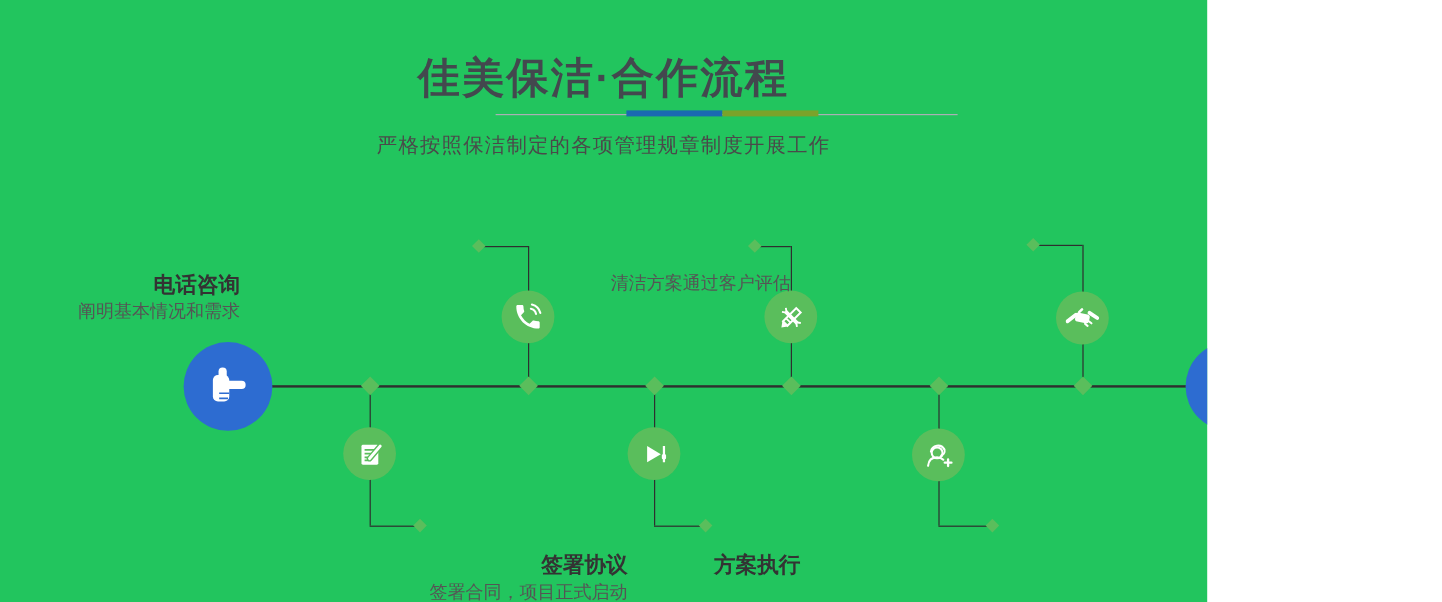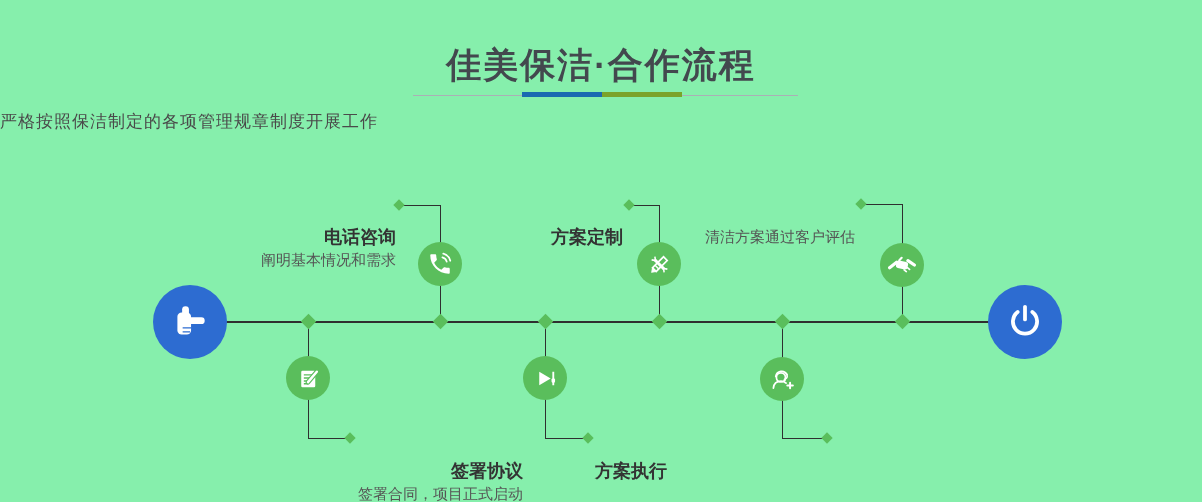--- a/index.html
+++ b/index.html
@@ -1,29 +1,29 @@
 <!DOCTYPE html>
 <html><head>
 <meta charset="utf-8">
 <style>
   html,body{margin:0;padding:0;background:#fff;}
   #stage{
-    position:relative;width:1202px;height:502px;background:#86efac;overflow:hidden;
+    position:relative;width:1006px;height:502px;background:#22c55e;overflow:hidden;
     font-family:"Liberation Sans","DejaVu Sans",sans-serif;
   }
   
   #page-title{
     position:absolute;top:42px;left:0;width:100%;text-align:center;
     font-size:35px;font-weight:bold;color:#43484e;letter-spacing:2px;
   }
   #title-underline-thin{position:absolute;top:95px;left:413px;width:385px;height:1px;background:#aab0b5;}
   #title-underline-thick{position:absolute;top:92px;left:522px;width:160px;height:5px;display:flex;}
   #title-underline-thick .half{width:80px;height:5px;}
   #page-subtitle{
-    position:absolute;top:110px;left:0;width:100%;
+    position:absolute;top:110px;left:0;width:100%;text-align:center;
     font-size:17px;color:#4a4a4a;letter-spacing:1px;
   }
   
   .hline,.vline{position:absolute;background:#2f2f2f;}
   #timeline{left:196px;top:321px;width:802px;height:2px;}
   .vline{width:1px;}
   .hline{height:1px;}
   #vl-phone {left:440px;top:205px;height:117px;}
   #vl-design{left:659px;top:205px;height:117px;}
   #vl-hand  {left:902px;top:204px;height:118px;}
@@ -191,21 +191,20 @@
         <path d="M20.5 16.5 v5.2 M17.9 19.1 h5.2" stroke="#fff" stroke-width="1.8" stroke-linecap="round"></path>
       </svg>
     </span>
   </div>
 
   <div id="lbl-phone" class="step-label align-r">
     <div class="t">电话咨询</div>
     <div class="d">阐明基本情况和需求</div>
   </div>
   <div id="lbl-design" class="step-label align-r">
-    <div class="t">方案定制</div>
   </div>
   <div id="lbl-hand" class="step-label align-r">
     <div class="d">清洁方案通过客户评估</div>
   </div>
 
   <div id="lbl-sign" class="step-label align-l">
     <div class="t">签署协议</div>
     <div class="d">签署合同，项目正式启动</div>
   </div>
   <div id="lbl-exec" class="step-label align-l">

